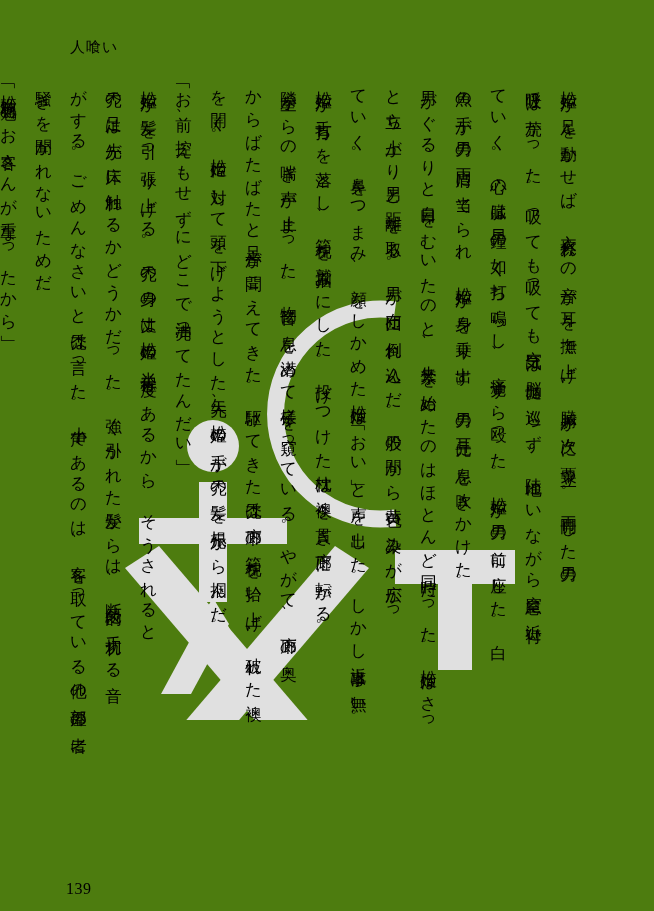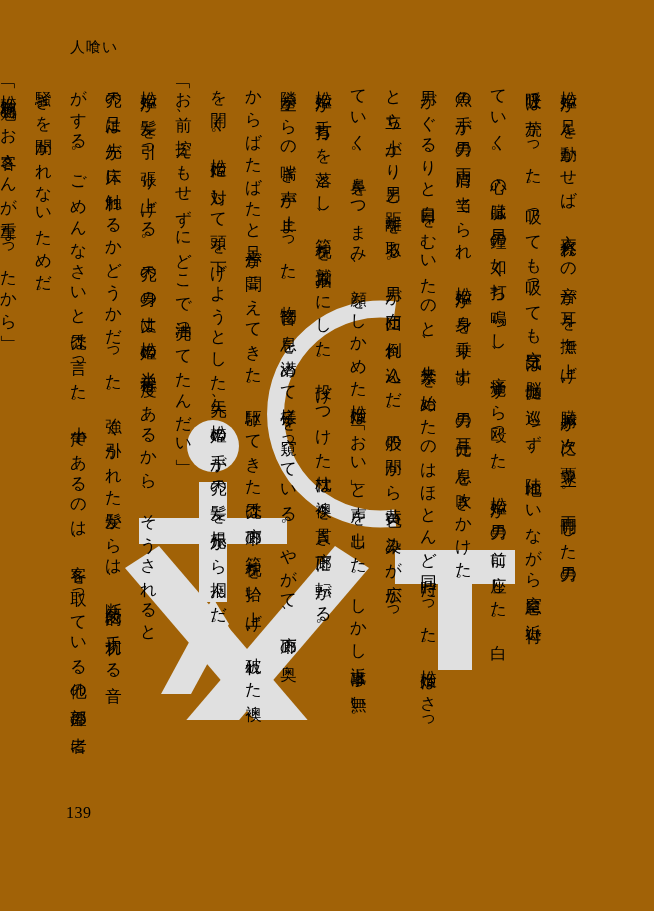--- a/index.html
+++ b/index.html
@@ -9,21 +9,21 @@
     background: #ffffff;
   }
   body {
     font-family: "Liberation Serif", "DejaVu Serif", serif;
     color: #000000;
   }
   #page {
     position: relative;
     width: 654px;
     height: 911px;
-    background: #a16207;
+    background: #4d7c0f;
     overflow: hidden;
     box-sizing: border-box;
     padding-left: 7px;
   }
   
   #watermark {
     position: absolute;
     left: 95px;
     top: 250px;
     width: 460px;
@@ -37,21 +37,21 @@
     left: 70px;
     top: 38px;
     font-size: 15px;
     letter-spacing: 1px;
     z-index: 2;
     font-family: "DejaVu Serif", "Liberation Serif", serif;
   }
   #folio {
     position: absolute;
     left: 66px;
-    top: 804px;
+    top: 880px;
     font-size: 16px;
     letter-spacing: 0.5px;
     z-index: 2;
     font-family: "Liberation Serif", "DejaVu Serif", serif;
   }
   
   #body-text {
     position: absolute;
     left: 78px;
     top: 78px;

